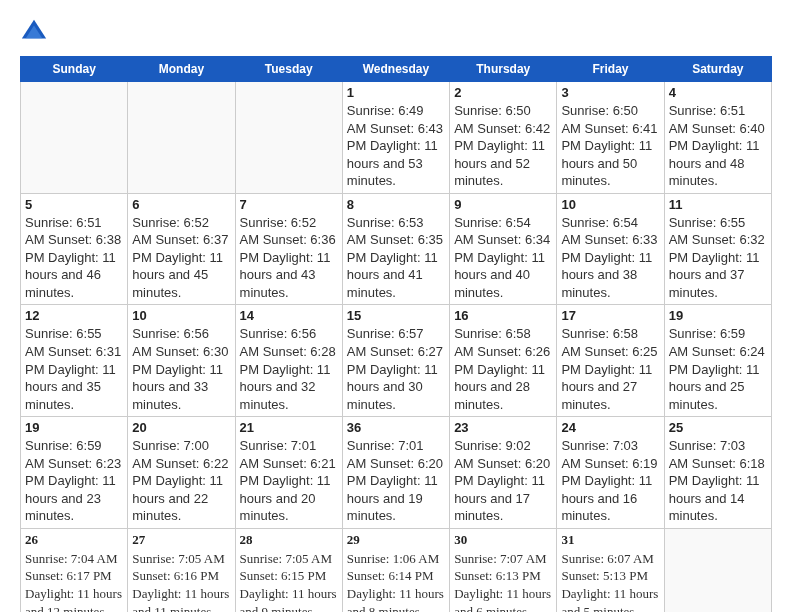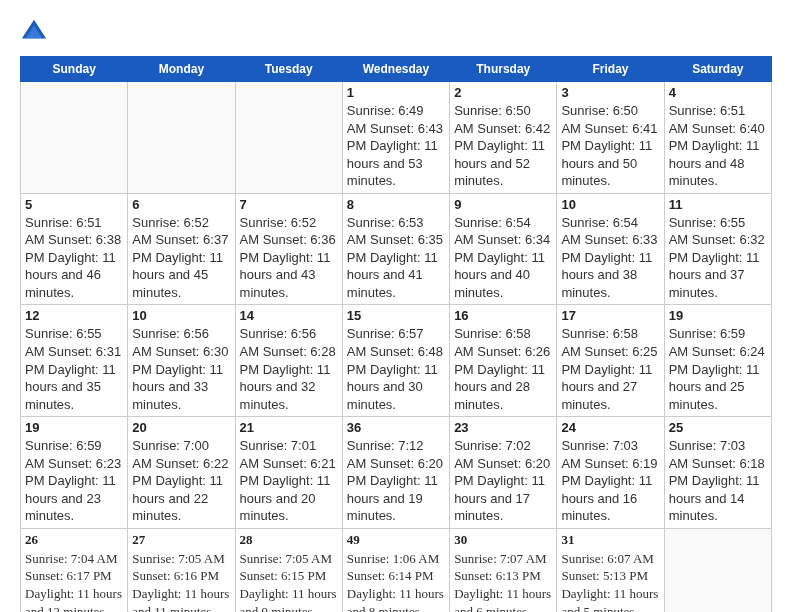--- a/index.html
+++ b/index.html
@@ -233,21 +233,21 @@
           <td>
             <span class="day-num">14</span>
             <div class="day-info">Sunrise: 6:56 AM
 Sunset: 6:28 PM
 Daylight: 11 hours
 and 32 minutes.</div>
           </td>
           <td>
             <span class="day-num">15</span>
             <div class="day-info">Sunrise: 6:57 AM
-Sunset: 6:48 PM
+Sunset: 6:27 PM
 Daylight: 11 hours
 and 30 minutes.</div>
           </td>
           <td>
             <span class="day-num">16</span>
             <div class="day-info">Sunrise: 6:58 AM
 Sunset: 6:26 PM
 Daylight: 11 hours
 and 28 minutes.</div>
           </td>
@@ -283,28 +283,28 @@
           </td>
           <td>
             <span class="day-num">21</span>
             <div class="day-info">Sunrise: 7:01 AM
 Sunset: 6:21 PM
 Daylight: 11 hours
 and 20 minutes.</div>
           </td>
           <td>
             <span class="day-num">36</span>
-            <div class="day-info">Sunrise: 7:12 AM
+            <div class="day-info">Sunrise: 7:01 AM
 Sunset: 6:20 PM
 Daylight: 11 hours
 and 19 minutes.</div>
           </td>
           <td>
             <span class="day-num">23</span>
-            <div class="day-info">Sunrise: 7:02 AM
+            <div class="day-info">Sunrise: 9:02 AM
 Sunset: 6:20 PM
 Daylight: 11 hours
 and 17 minutes.</div>
           </td>
           <td>
             <span class="day-num">24</span>
             <div class="day-info">Sunrise: 7:03 AM
 Sunset: 6:19 PM
 Daylight: 11 hours
 and 16 minutes.</div>
@@ -333,21 +333,21 @@
 and 11 minutes.</div>
           </td>
           <td>
             <span class="day-num">28</span>
             <div class="day-info">Sunrise: 7:05 AM
 Sunset: 6:15 PM
 Daylight: 11 hours
 and 9 minutes.</div>
           </td>
           <td>
-            <span class="day-num">49</span>
+            <span class="day-num">29</span>
             <div class="day-info">Sunrise: 1:06 AM
 Sunset: 6:14 PM
 Daylight: 11 hours
 and 8 minutes.</div>
           </td>
           <td>
             <span class="day-num">30</span>
             <div class="day-info">Sunrise: 7:07 AM
 Sunset: 6:13 PM
 Daylight: 11 hours

